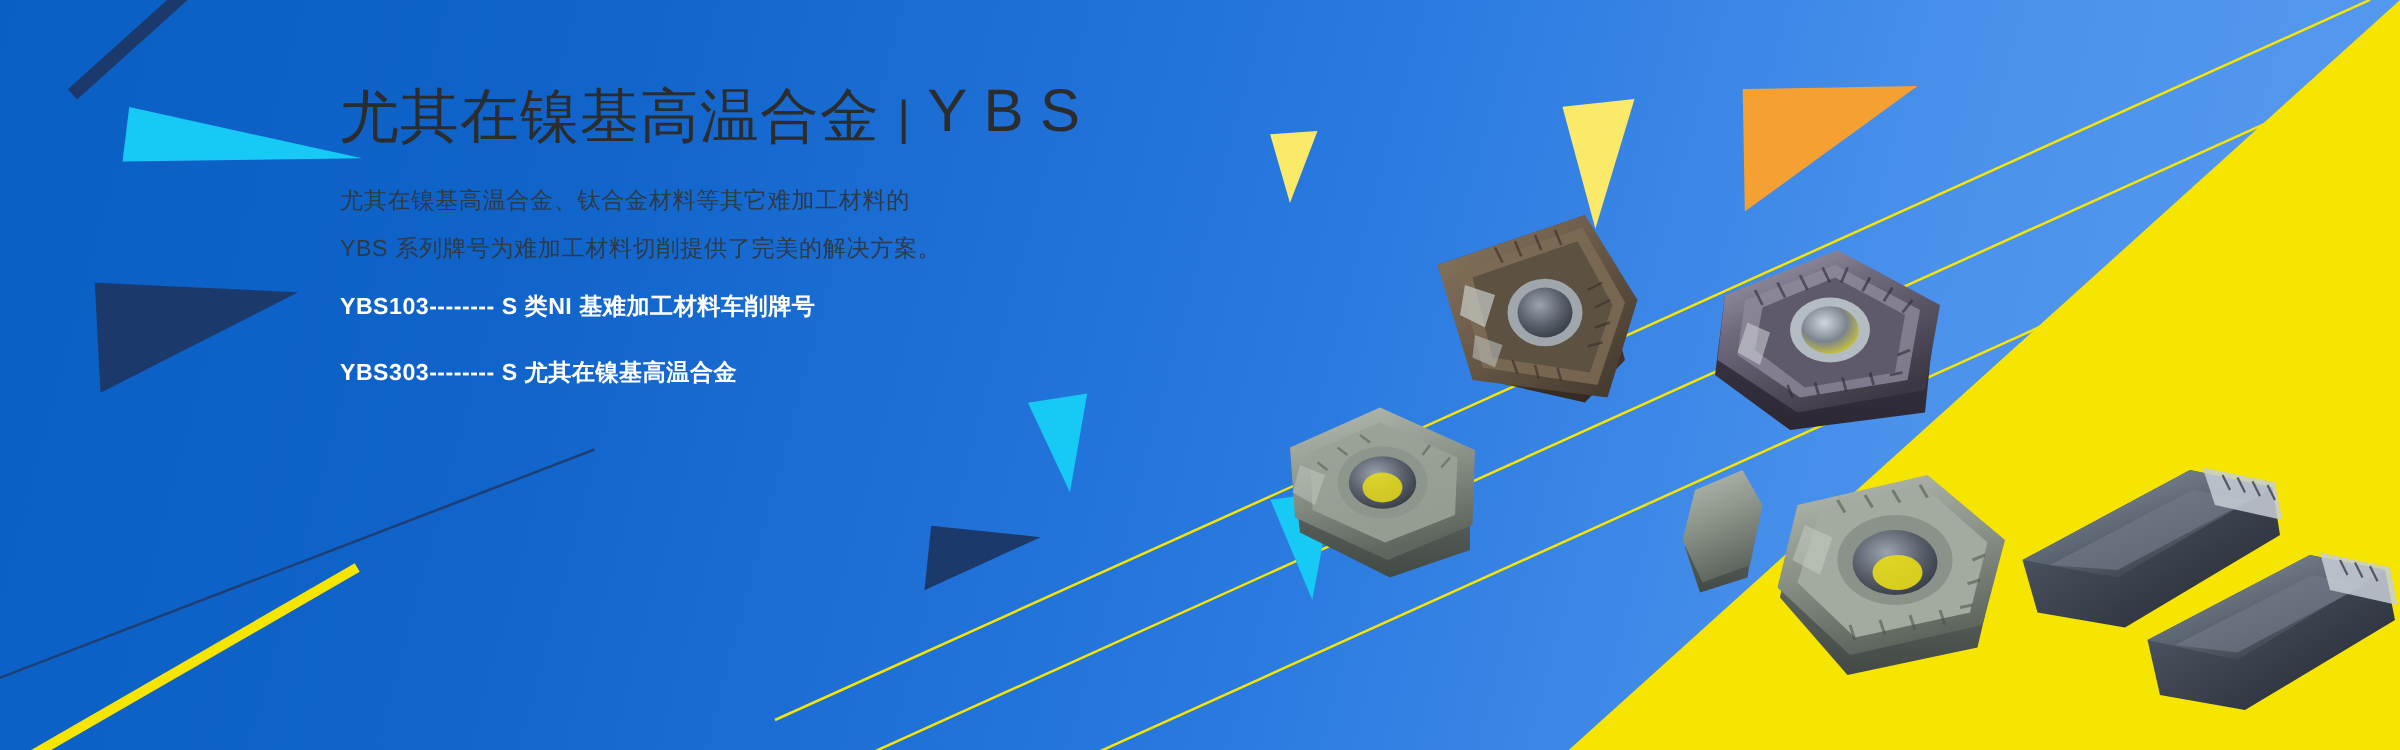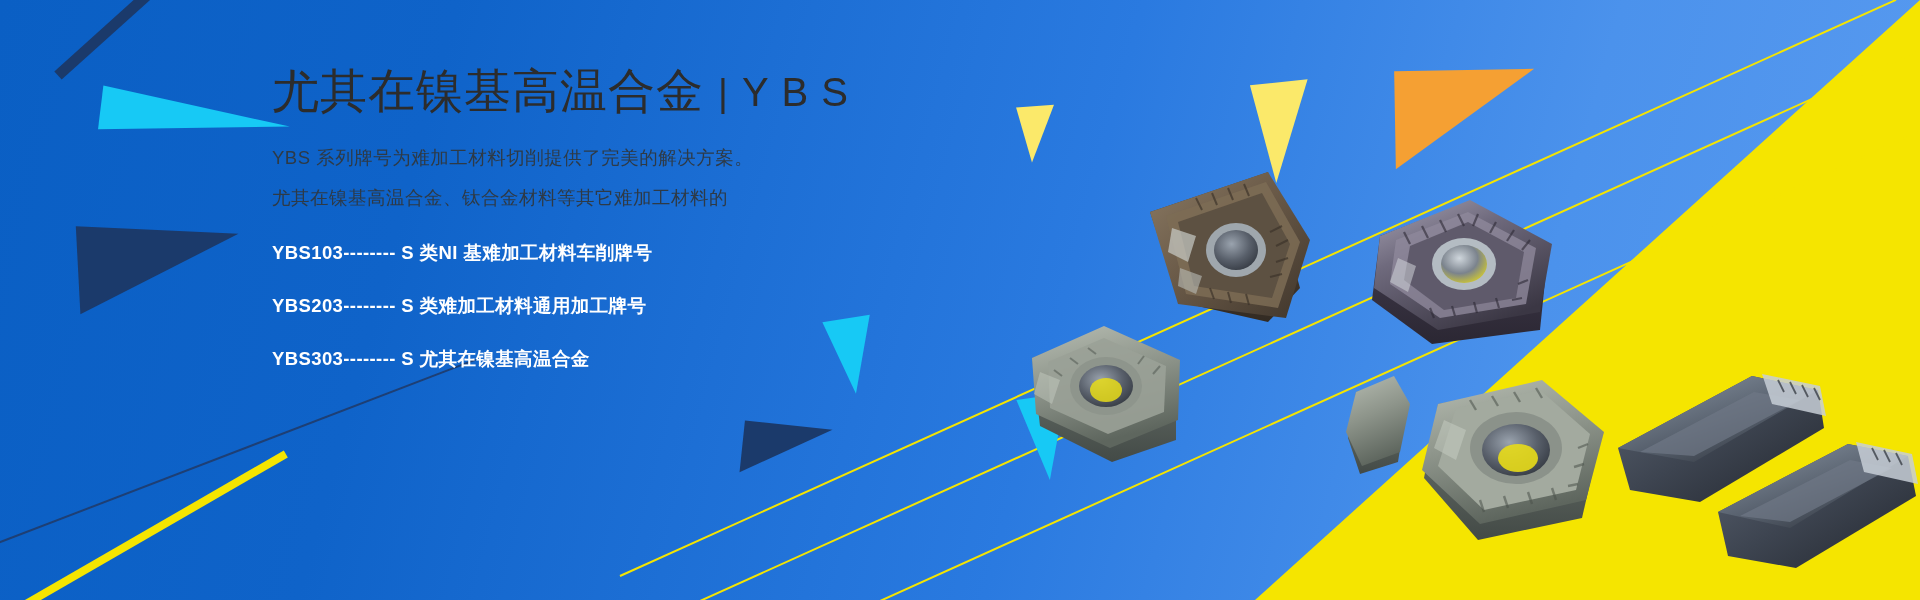--- a/index.html
+++ b/index.html
@@ -128,35 +128,35 @@
     font-size:47px;line-height:1.05;
     color:#2c2c2c;font-weight:400;
     letter-spacing:1px;
     white-space:nowrap;
   }
   .title-div{
     color:#2c2c2c;font-size:38px;line-height:1;
     padding-bottom:3px;font-weight:300;
   }
   .title-ybs{
-    color:#2c2c2c;font-size:40px;line-height:1;
+    color:#2c2c2c;font-size:48px;line-height:1;
     letter-spacing:13px;padding-bottom:3px;font-weight:400;
   }
 
   .desc{margin-top:32px;}
   .desc p{
     margin:0 0 18px 0;
     font-size:18.5px;
     line-height:1.15;
     color:#2e3a46;
     letter-spacing:0.5px;
     white-space:nowrap;
   }
 
-  .grades{margin-top:32px;}
+  .grades{margin-top:22px;}
   .grades p{
     margin:0 0 28px 0;
     font-size:18.5px;
     color:#ffffff;
     letter-spacing:0.4px;
     white-space:nowrap;
     font-weight:600;
   }
 
   
@@ -360,24 +360,23 @@
 
   <div class="content">
 
     <div class="title-row">
       <span class="title">尤其在镍基高温合金</span>
       <span class="title-div">|</span>
       <span class="title-ybs">YBS</span>
     </div>
 
     <div class="desc">
+      <p>尤其在镍基高温合金、钛合金材料等其它难加工材料的</p>
       <p>YBS 系列牌号为难加工材料切削提供了完美的解决方案。</p>
-      <p>尤其在镍基高温合金、钛合金材料等其它难加工材料的</p>
     </div>
 
     <div class="grades">
       <p>YBS103-------- S 类NI 基难加工材料车削牌号</p>
-      <p>YBS203-------- S 类难加工材料通用加工牌号</p>
       <p>YBS303-------- S 尤其在镍基高温合金</p>
     </div>
 
   </div>
 </div>
 
 </body></html>

